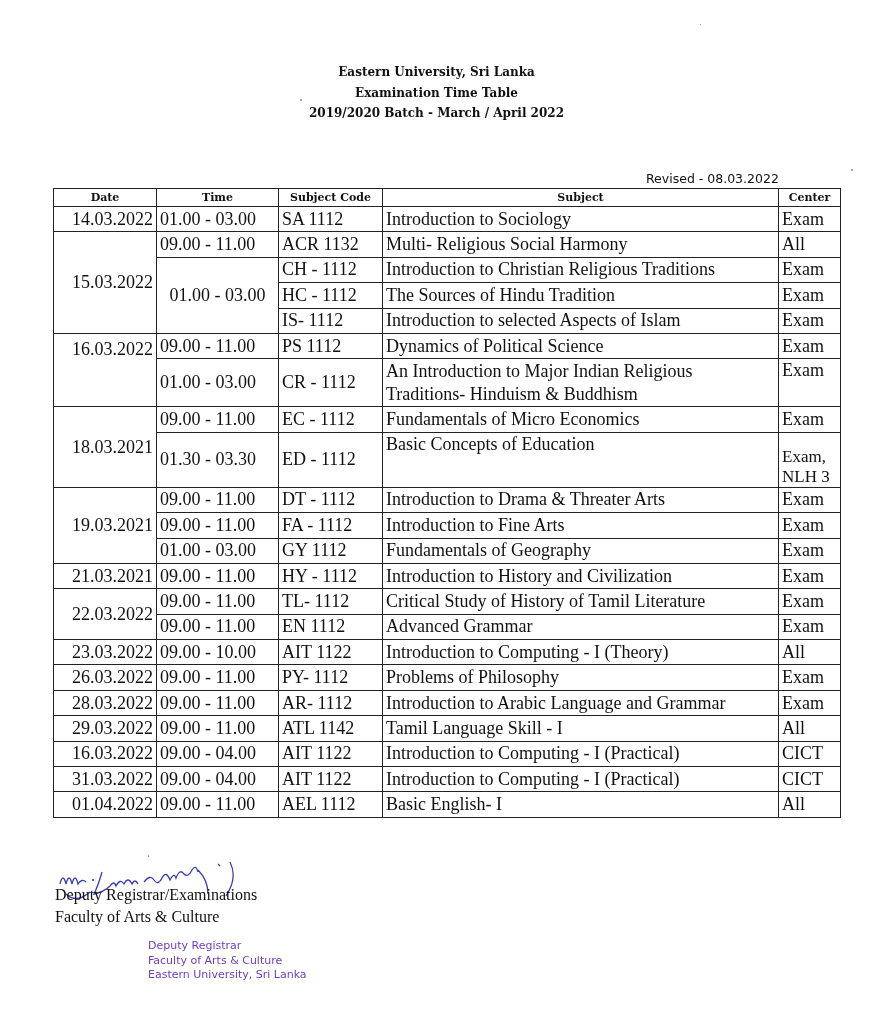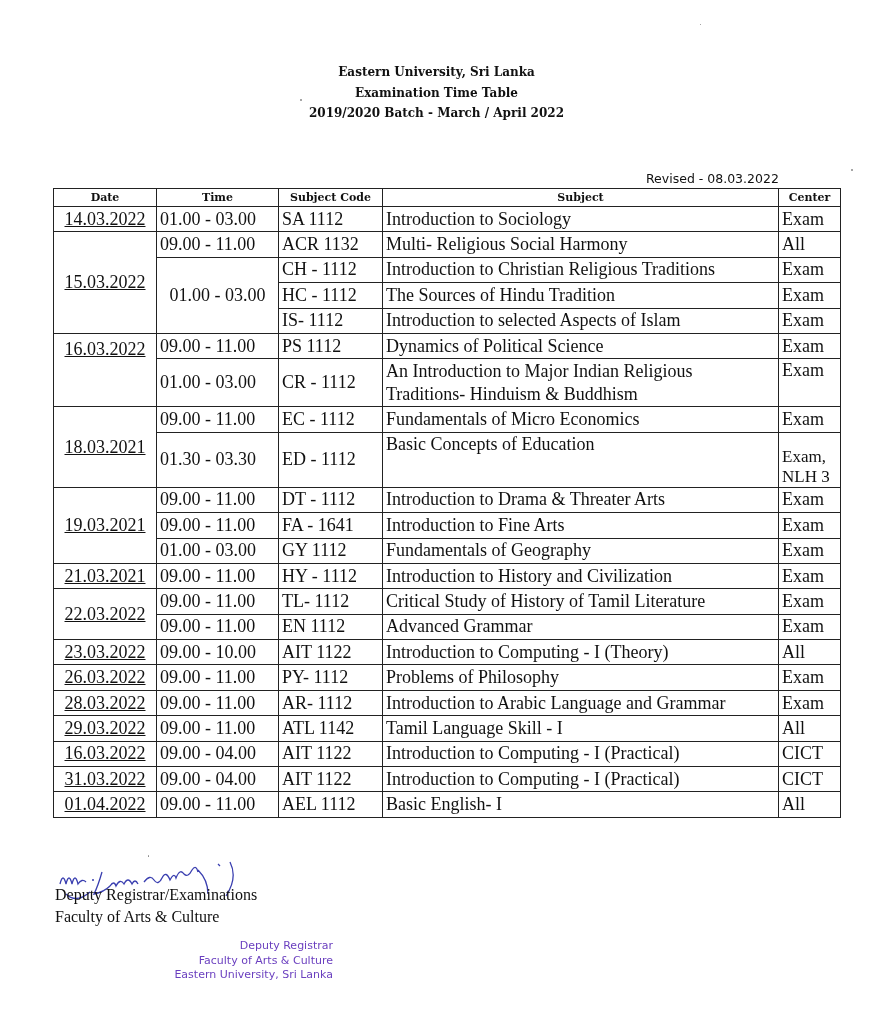--- a/index.html
+++ b/index.html
@@ -12,32 +12,32 @@
   .revised {
     position: absolute; top: 171px; left: 646px; font-family: "DejaVu Sans", "Liberation Sans", sans-serif;
     font-weight: normal; font-size: 12.5px; color: #111;
   }
   table.tt {
     position: absolute; top: 188px; left: 53px; border-collapse: collapse; table-layout: fixed; width: 787px;
   }
   table.tt th, table.tt td { border: 1.3px solid #222; padding: 0 3px; vertical-align: middle; white-space: nowrap; overflow: hidden; }
   table.tt th { font-family: "DejaVu Serif", "Liberation Serif", serif; font-weight: bold; font-size: 11px; height: 17px; text-align: center; }
   table.tt td { font-family: "Liberation Serif", serif; font-size: 18px; height: 24.4px; line-height: 21px; }
-  td.date { text-align: center; text-decoration: underline; }
+  td.date { text-align: right; }
   td.time { padding-left: 3px; }
   td.time.center { text-align: center; }
   td.subj.two { line-height: 23px; padding-top: 1px; }
   td.subj.top { vertical-align: top; padding-top: 1px; }
   td.ctr.top { vertical-align: top; padding-top: 1px; }
   td.ctr.small { font-size: 17px; line-height: 20px; vertical-align: top; padding-top: 14px; }
   .footer { position: absolute; left: 55px; top: 884px; font-family: "Liberation Serif", serif; font-size: 16px; line-height: 22px; }
   .footer .date { font-size: 13.5px; margin-top: 6px; }
   .signature { position: absolute; left: 58px; top: 860px; width: 190px; height: 40px; }
   .stamp {
-    position: absolute; left: 148px; top: 939px; text-align: right; color: #6a3fbf;
+    position: absolute; left: 148px; top: 939px; text-align: left; color: #6a3fbf;
     font-family: "DejaVu Sans", "Liberation Sans", sans-serif; font-size: 11px; line-height: 14.5px; width: 185px;
   }
   .speck { position: absolute; width: 2px; height: 2px; background: #888; border-radius: 1px; }
 </style>
 </head>
 <body>
 
 <div class="header">
   <div>Eastern University, Sri Lanka</div>
   <div>Examination Time Table</div>
@@ -133,21 +133,21 @@
 
     <tr>
       <td class="date" rowspan="3">19.03.2021</td>
       <td class="time">09.00 - 11.00</td>
       <td>DT - 1112</td>
       <td>Introduction to Drama &amp; Threater Arts</td>
       <td>Exam</td>
     </tr>
     <tr>
       <td class="time">09.00 - 11.00</td>
-      <td>FA - 1641</td>
+      <td>FA - 1112</td>
       <td>Introduction to Fine Arts</td>
       <td>Exam</td>
     </tr>
     <tr>
       <td class="time">01.00 - 03.00</td>
       <td>GY 1112</td>
       <td>Fundamentals of Geography</td>
       <td>Exam</td>
     </tr>
 

